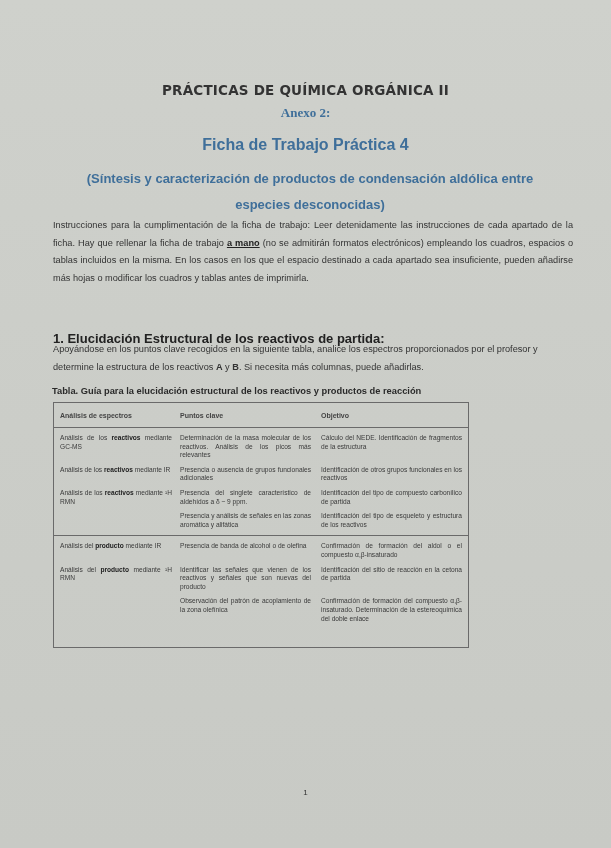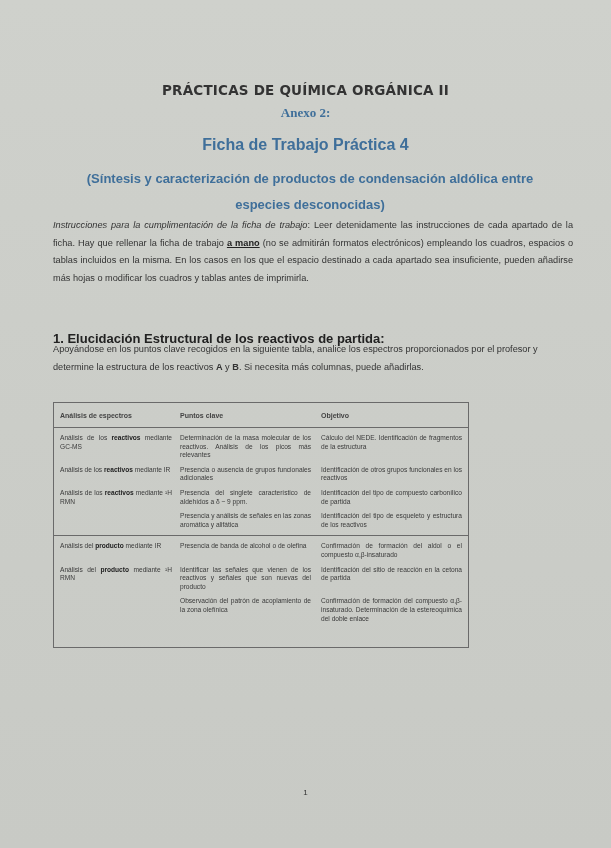--- a/index.html
+++ b/index.html
@@ -25,21 +25,21 @@
       margin-top: 27px;
     }
     .blue { color: #3f6f9a; font-weight: bold; text-align: center; position: absolute; left: 0; width: 611px; }
     .annex { top: 105px; font-size: 13px; font-family: Liberation Serif, serif; }
     .ficha { top: 136px; font-size: 16px; }
     .subtitle { top: 166px; left: 60px; width: 500px; font-size: 13px; line-height: 26px; }
     .instructions {
       position: absolute; top: 217px; left: 53px; width: 520px;
       font-size: 9.2px; line-height: 17.5px; color: #333; text-align: justify;
     }
-    .instructions .it { font-style: italic; }
+    .instructions .it { }
     .instructions b { color: #222; text-decoration: underline; }
     .section-title {
       position: absolute; top: 331px; left: 53px;
       font-size: 13px; font-weight: bold; color: #222;
     }
     .section-text {
       position: absolute; top: 340px; left: 53px; width: 525px;
       font-size: 9.2px; line-height: 18px; color: #333;
     }
     .table-caption {
@@ -81,20 +81,21 @@
   <div class="blue annex">Anexo 2:</div>
   <div class="blue ficha">Ficha de Trabajo Práctica 4</div>
   <div class="blue subtitle">(Síntesis y caracterización de productos de condensación aldólica entre especies desconocidas)</div>
 
   <div class="instructions"><span class="it">Instrucciones para la cumplimentación de la ficha de trabajo</span><span>: Leer detenidamente las instrucciones de cada apartado de la ficha. Hay que rellenar la ficha de trabajo </span><b>a mano</b><span> (no se admitirán formatos electrónicos) empleando los cuadros, espacios o tablas incluidos en la misma. En los casos en los que el espacio destinado a cada apartado sea insuficiente, pueden añadirse más hojas o modificar los cuadros y tablas antes de imprimirla.</span></div>
 
   <div class="section-title">1. Elucidación Estructural de los reactivos de partida:</div>
 
   <div class="section-text"><span>Apoyándose en los puntos clave recogidos en la siguiente tabla, analice los espectros proporcionados por el profesor y determine la estructura de los reactivos </span><b>A</b><span> y </span><b>B</b><span>. Si necesita más columnas, puede añadirlas.</span></div>
 
+  <div class="table-caption">Tabla. Guía para la elucidación estructural de los reactivos y productos de reacción</div>
 
   <div class="guide-table">
     <div class="thead">
       <div class="col1">Análisis de espectros</div>
       <div class="col2">Puntos clave</div>
       <div class="col3">Objetivo</div>
     </div>
     <div class="tbody">
       <div class="group">
         <div class="trow">

